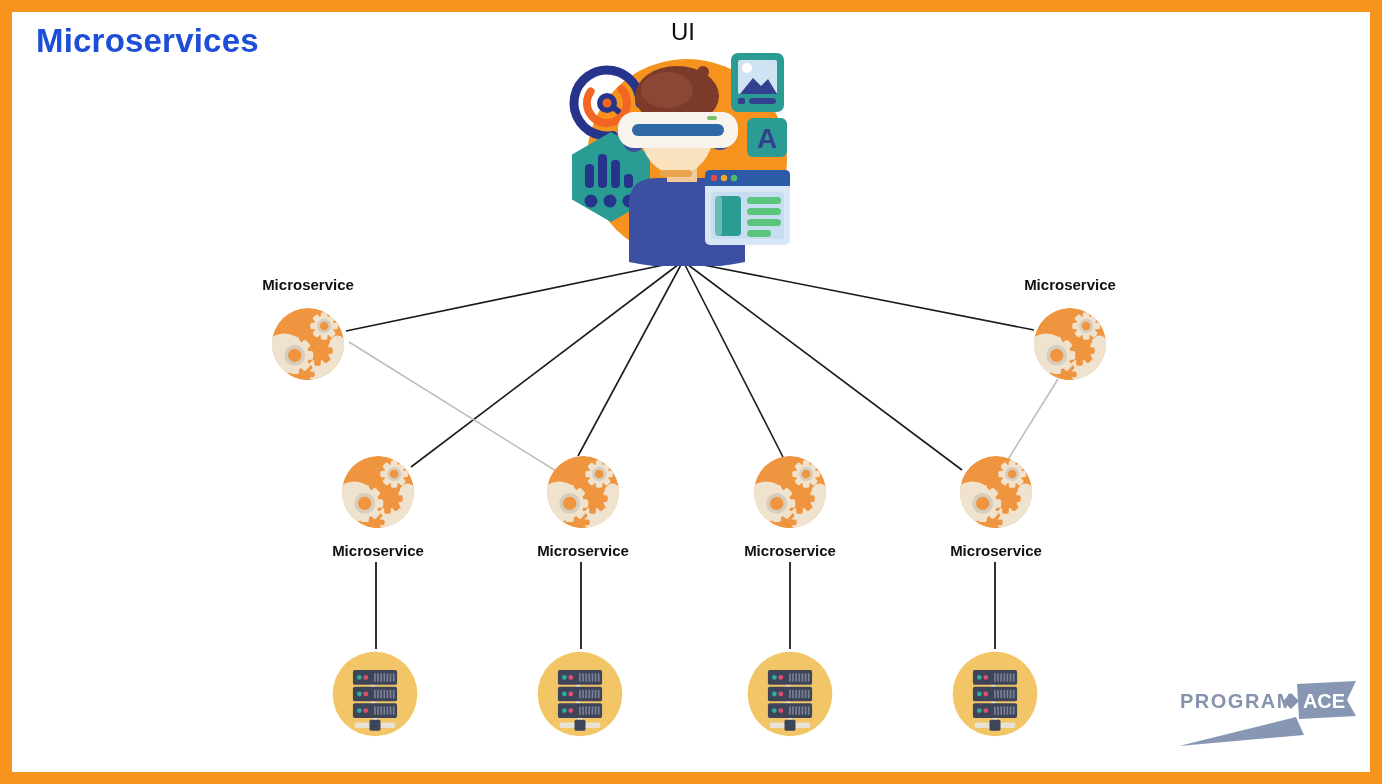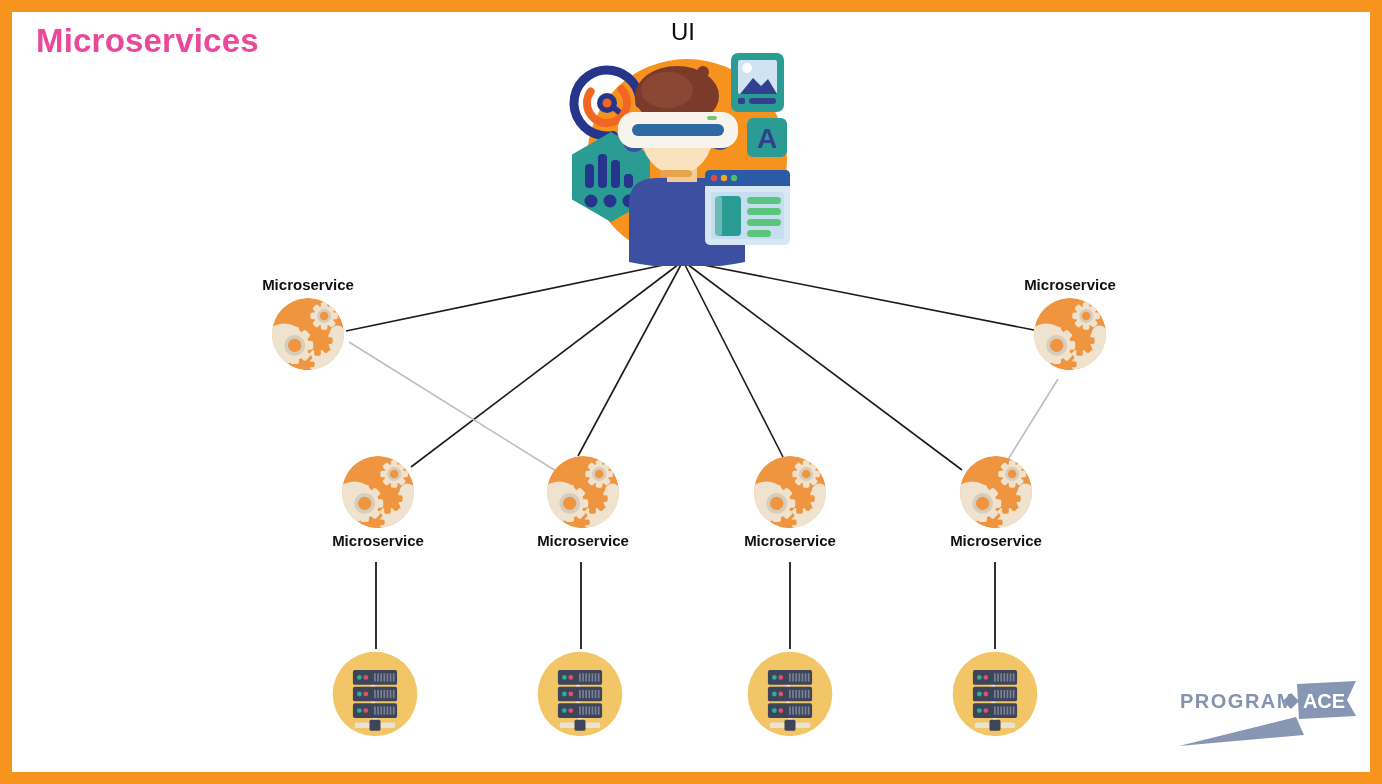--- a/index.html
+++ b/index.html
@@ -6,31 +6,31 @@
   .canvas{
     position:relative;width:1382px;height:784px;background:#ffffff;
     font-family:"Liberation Sans",sans-serif;overflow:hidden;
   }
   .border-frame{
     position:absolute;inset:0;border:12px solid #F7941D;pointer-events:none;z-index:50;
   }
   .edge-layer{position:absolute;left:0;top:0;width:1382px;height:784px;z-index:1;}
   .title{
     position:absolute;left:36px;top:20px;z-index:3;
-    font-size:33px;font-weight:700;color:#ec4899;line-height:1.30;letter-spacing:0.2px;
+    font-size:33px;font-weight:700;color:#1d4ed8;line-height:1.30;letter-spacing:0.2px;
   }
   .title span{display:block;}
   .ui-label{
     position:absolute;left:633px;top:18px;width:100px;z-index:3;
     text-align:center;font-size:24px;font-weight:400;color:#0d0d0d;
   }
   .ui-illustration{position:absolute;left:557px;top:38px;z-index:2;}
   .ms-node{
     position:absolute;width:120px;display:flex;flex-direction:column;align-items:center;
-    gap:2px;z-index:3;
+    gap:12px;z-index:3;
   }
   .ms-label{font-size:15px;font-weight:600;color:#111;line-height:18px;white-space:nowrap;}
   .ms-icon{width:76px;height:76px;display:block;}
   .server-node{position:absolute;width:92px;height:92px;z-index:3;}
   .server-node svg{width:92px;height:92px;display:block;}
   .logo{position:absolute;left:1172px;top:680px;z-index:4;}
 </style>
 </head>
 <body>
 

